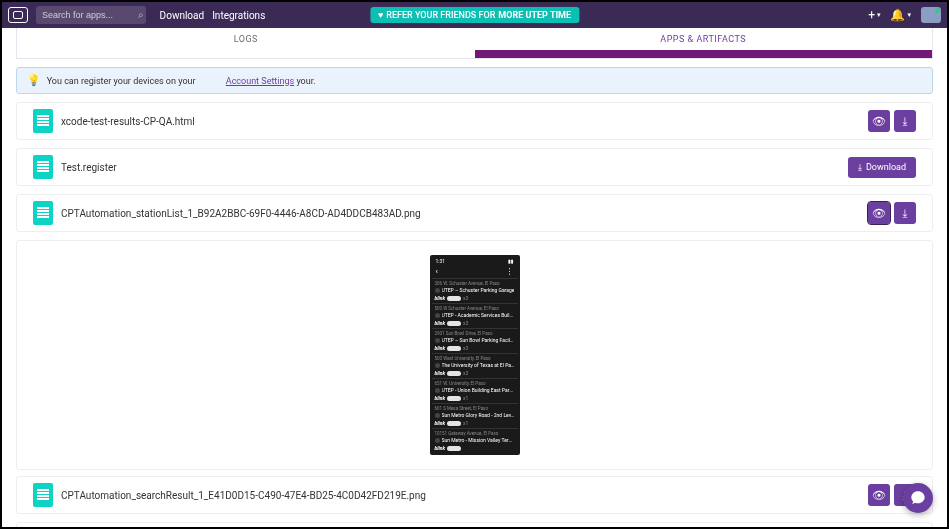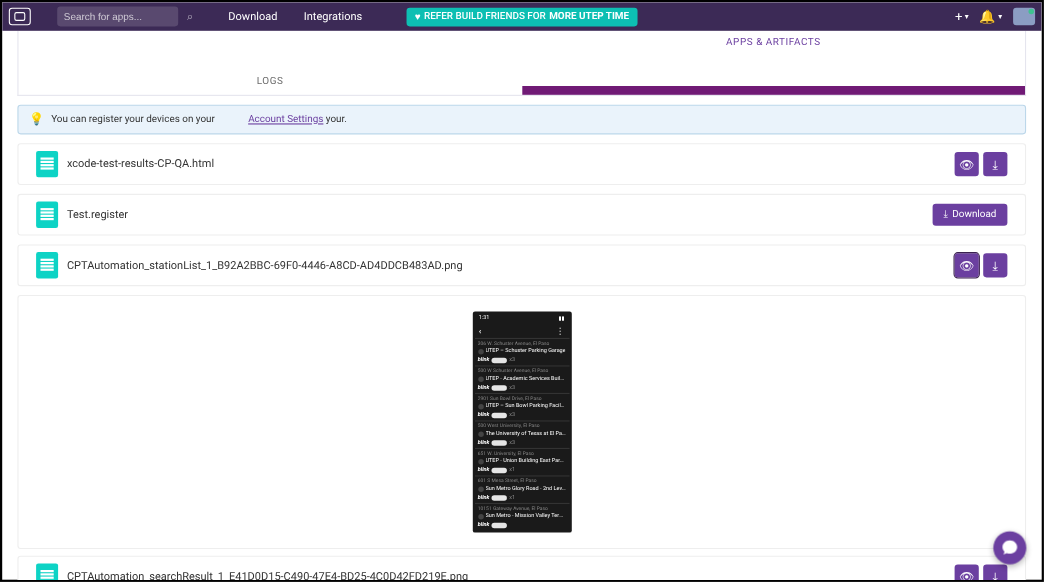--- a/index.html
+++ b/index.html
@@ -1,40 +1,40 @@
 <!DOCTYPE html>
 <html><head>
 <meta charset="utf-8">
 <style>
   * { box-sizing: border-box; margin: 0; padding: 0; }
   body { font-family: -apple-system, BlinkMacSystemFont, "Segoe UI", Roboto, sans-serif; font-size: 11px; background: #fff; color: #333; width: 949px; height: 529px; overflow: hidden; border: 2px solid #000; position: relative; }
 
   
-  .topnav { background: #3c2a56; height: 26px; display: flex; align-items: center; padding: 0 6px; gap: 24px; }
+  .topnav { background: #3c2a56; height: 26px; display: flex; align-items: center; padding: 0 6px; gap: 8px; }
   .logo { width: 20px; height: 16px; border: 1.5px solid #fff; border-radius: 3px; display: flex; align-items: center; justify-content: center; }
   .logo::before { content: ""; width: 8px; height: 6px; border: 1px solid #fff; border-radius: 2px; }
   .search { background: rgba(255,255,255,0.15); border: none; border-radius: 3px; height: 18px; width: 110px; padding: 0 6px; color: #fff; font-size: 9px; }
   .search::placeholder { color: rgba(255,255,255,0.7); }
   .search-icon { color: rgba(255,255,255,0.6); font-size: 10px; margin-left: -16px; margin-right: 8px; }
   .navlink { color: #fff; font-size: 10px; cursor: pointer; }
   .refer { background: #0dbfb3; color: #fff; font-size: 9px; font-weight: 500; padding: 3px 8px; border-radius: 3px; cursor: pointer; display: flex; align-items: center; gap: 3px; position: absolute; left: 50%; transform: translateX(-50%); }
   .refer strong { font-weight: 700; }
   .nav-right { margin-left: auto; display: flex; align-items: center; gap: 10px; }
   .nav-icon { color: #fff; font-size: 12px; cursor: pointer; display: flex; align-items: center; gap: 2px; }
   .avatar { width: 20px; height: 16px; background: #8b9dc3; border-radius: 3px; cursor: pointer; position: relative; }
   .avatar::after { content: ""; position: absolute; top: 1px; right: 1px; width: 5px; height: 5px; background: #3ec28f; border-radius: 50%; }
 
   
   .content { padding: 0 14px 14px 14px; height: calc(100% - 26px); overflow-y: auto; }
 
   
   .tabs { display: flex; border: 1px solid #e5e5ee; border-top: none; background: #fff; margin-bottom: 8px; }
   .tab { flex: 1; text-align: center; padding: 6px 0; font-size: 9px; letter-spacing: 0.5px; cursor: pointer; color: #6b6b6b; }
   .tab.active { color: #6b3fa0; border-bottom: 8px solid #701a75; }
-  .tab:not(.active) { border-bottom: 1px solid transparent; margin-top: 35px; }
+  .tab:not(.active) { border-bottom: 1px solid transparent; }
 
   
   .banner { background: #eaf3fb; border: 1px solid #bcd7ea; border-radius: 3px; padding: 6px 10px; font-size: 9px; color: #333; display: flex; align-items: center; gap: 6px; margin-bottom: 8px; }
   .banner a { color: #6b3fa0; text-decoration: underline; font-weight: 400; margin-left: 28px; }
   .bulb { color: #6b3fa0; font-size: 11px; }
 
   
   .artifact-row { background: #fff; border: 1px solid #eee; border-radius: 3px; padding: 6px 16px; display: flex; align-items: center; gap: 8px; margin-bottom: 8px; }
   .file-icon { width: 20px; height: 24px; background: #0dd3c5; border-radius: 2px; position: relative; flex-shrink: 0; }
   .file-icon::before { content: ""; position: absolute; left: 4px; right: 4px; top: 6px; height: 1.5px; background: #fff; box-shadow: 0 3px 0 #fff, 0 6px 0 #fff, 0 9px 0 #fff; }
@@ -69,21 +69,21 @@
 <body>
 
 <div class="topnav">
   <div class="logo"></div>
   <input class="search" placeholder="Search for apps..." style="">
   <span class="search-icon">⌕</span>
   <span class="navlink">Download</span>
   <span class="navlink">Integrations</span>
   <div class="refer">
     <span>♥</span>
-    <span>REFER BUILD FRIENDS FOR </span>
+    <span>REFER YOUR FRIENDS FOR </span>
     <strong>MORE UTEP TIME</strong>
   </div>
   <div class="nav-right">
     <span class="nav-icon">+<span style="font-size:7px">▾</span></span>
     <span class="nav-icon">🔔<span style="font-size:7px">▾</span></span>
     <div class="avatar"></div>
   </div>
 </div>
 
 <div class="content">

